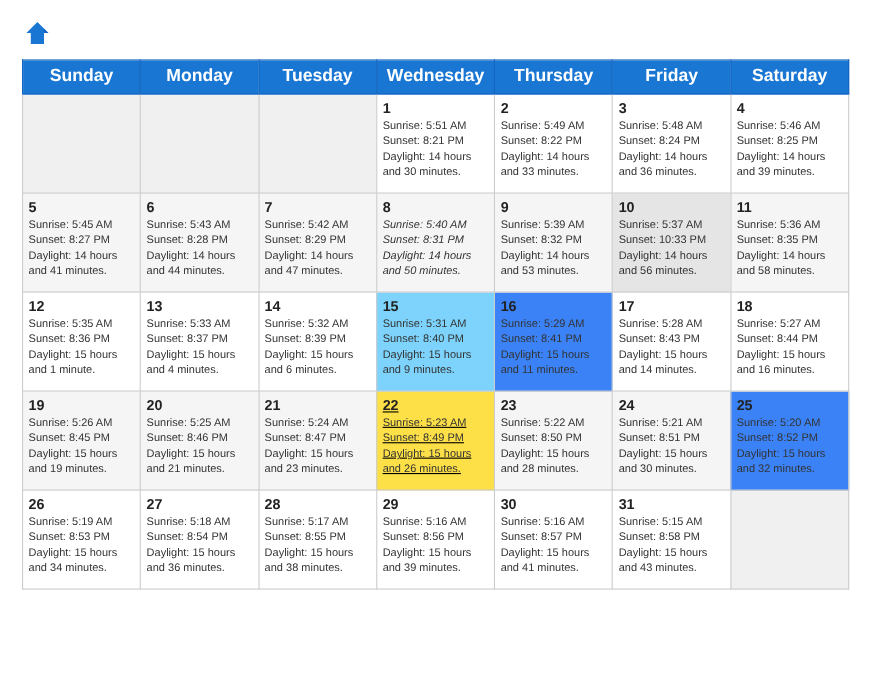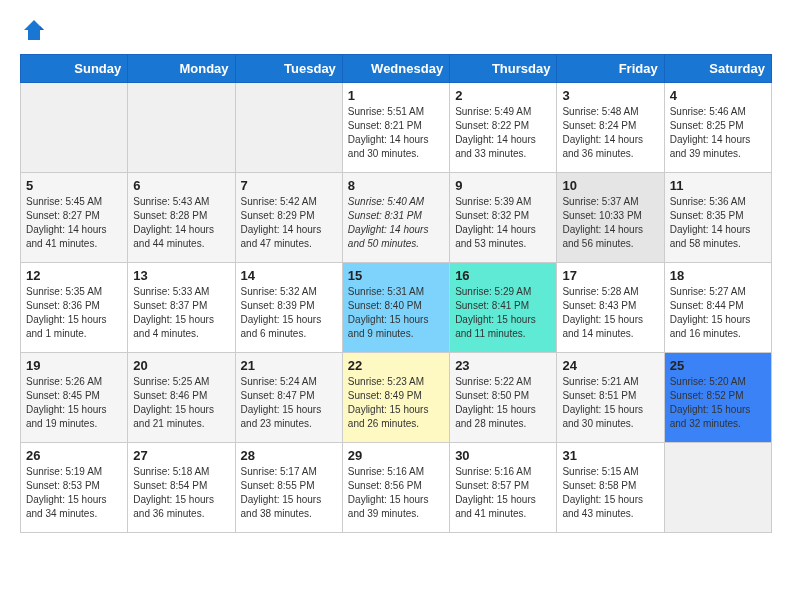--- a/index.html
+++ b/index.html
@@ -45,23 +45,23 @@
       color: #444;
     }
     .calendar-table {
       width: 100%;
       border-collapse: collapse;
       table-layout: fixed;
     }
     .calendar-table th {
       background-color: #1976d2;
       color: #fff;
-      text-align: right;
+      text-align: center;
       padding: 6px 6px;
-      font-size: 13px;
+      font-size: 16px;
       font-weight: bold;
       border: 1px solid #1565c0;
     }
     .calendar-table td {
       border: 1px solid #ccc;
       vertical-align: top;
       padding: 5px 5px;
       height: 90px;
       background: #fff;
     }
@@ -227,21 +227,21 @@
 Daylight: 15 hours
 and 6 minutes.</div>
           </td>
           <td style="background: #7dd3fc;">
             <div class="day-number">15</div>
             <div class="day-info" style="white-space: pre-line;">Sunrise: 5:31 AM
 Sunset: 8:40 PM
 Daylight: 15 hours
 and 9 minutes.</div>
           </td>
-          <td style="background: #5eead4;">
+          <td style="background: #3b82f6;">
             <div class="day-number">16</div>
             <div class="day-info" style="white-space: pre-line;">Sunrise: 5:29 AM
 Sunset: 8:41 PM
 Daylight: 15 hours
 and 11 minutes.</div>
           </td>
           <td style="background: rgb(255, 255, 255);">
             <div class="day-number">17</div>
             <div class="day-info" style="white-space: pre-line;">Sunrise: 5:28 AM
 Sunset: 8:43 PM
@@ -271,21 +271,21 @@
 Daylight: 15 hours
 and 21 minutes.</div>
           </td>
           <td style="background: rgb(245, 245, 245);">
             <div class="day-number">21</div>
             <div class="day-info" style="white-space: pre-line;">Sunrise: 5:24 AM
 Sunset: 8:47 PM
 Daylight: 15 hours
 and 23 minutes.</div>
           </td>
-          <td style="background: #fef9c3;">
+          <td style="background: #fde047; text-decoration: underline;">
             <div class="day-number">22</div>
             <div class="day-info" style="white-space: pre-line;">Sunrise: 5:23 AM
 Sunset: 8:49 PM
 Daylight: 15 hours
 and 26 minutes.</div>
           </td>
           <td style="background: rgb(245, 245, 245);">
             <div class="day-number">23</div>
             <div class="day-info" style="white-space: pre-line;">Sunrise: 5:22 AM
 Sunset: 8:50 PM

